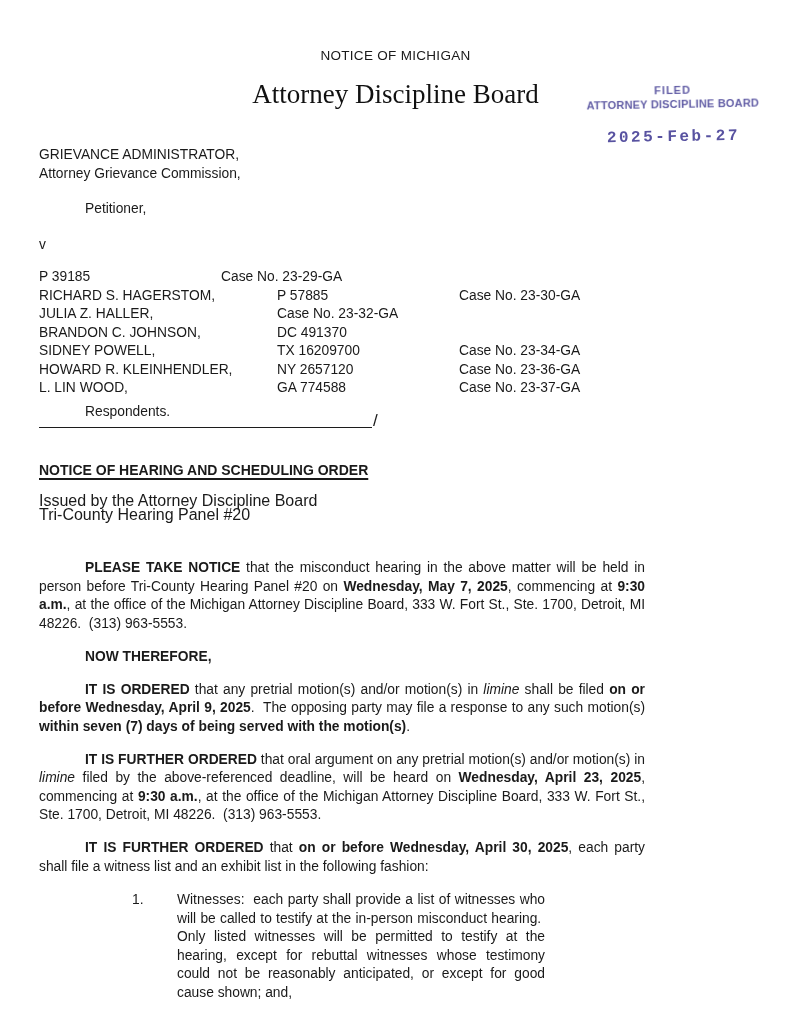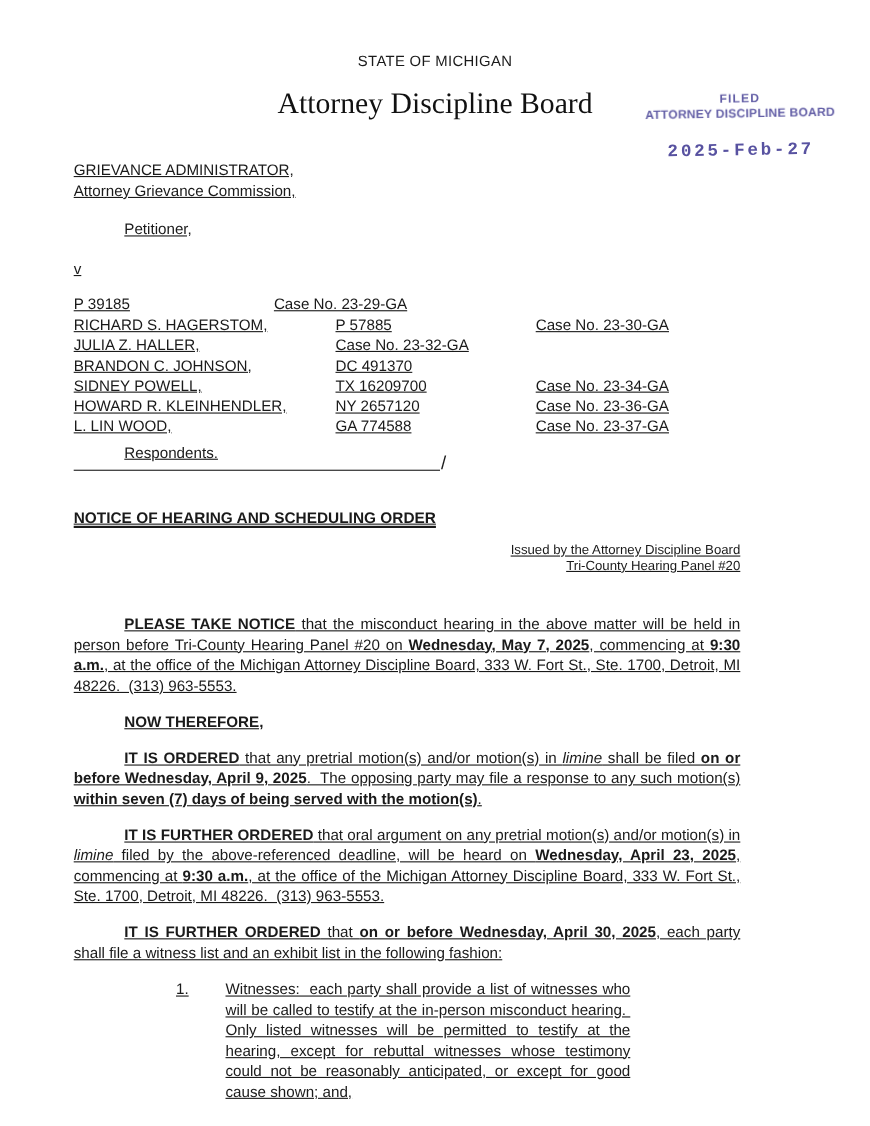--- a/index.html
+++ b/index.html
@@ -59,25 +59,24 @@
     margin-top: 17px;
     font-family: "Liberation Mono", monospace;
     font-weight: bold;
     font-size: 16px;
     letter-spacing: 2.5px;
     color: var(--ink-date, #4a4499);
     white-space: nowrap;
   }
   .content {
     position: relative;
-    margin-left: 67px;
+    margin-left: 39px;
     width: 606px;
     font-size: 13.8px;
     line-height: 18.5px;
-    text-decoration: underline;
   }
   .caption { margin-top: 36px; }
   .caption-line { line-height: 18.5px; }
   .petitioner-role { margin-top: 17px; padding-left: 46px; }
   .versus { margin-top: 17px; }
   .resp-table { margin-top: 14px; }
   .resp-row { display: flex; line-height: 18.5px; }
   .cell { display: block; white-space: nowrap; }
   .col-name { width: 238px; }
   .col-bar  { width: 182px; }
@@ -104,22 +103,22 @@
     font-size: 14px;
     line-height: 17px;
   }
   .notice-title span {
     text-decoration: underline;
     text-decoration-thickness: 1.5px;
     text-underline-offset: 3px;
   }
   .issued-block {
     margin-top: 15px;
-    text-align: right;
-    font-size: 12px;
+    text-align: left;
+    font-size: 16px;
     line-height: 13.5px;
   }
   .body-content { margin-top: 38px; }
   .para {
     margin-top: 14.5px;
     text-align: justify;
     text-indent: 46px;
   }
   .para:first-child { margin-top: 0; }
   .b { font-weight: bold; }
@@ -130,21 +129,21 @@
     margin-left: 93px;
   }
   .list-num { width: 45px; flex: none; }
   .list-text { width: 368px; flex: none; text-align: justify; }
 </style>
 </head>
 <body>
 
 <div class="page">
 
-  <div class="state-header">STATE OF MICHIGAN</div>
+  <div class="state-header">NOTICE OF MICHIGAN</div>
 
   <div class="board-title">Attorney Discipline Board</div>
 
   <div class="stamp">
     <div class="stamp-line1">FILED</div>
     <div class="stamp-line2">ATTORNEY DISCIPLINE BOARD</div>
     <div class="stamp-date">2025-Feb-27</div>
   </div>
 
   <div class="content">

